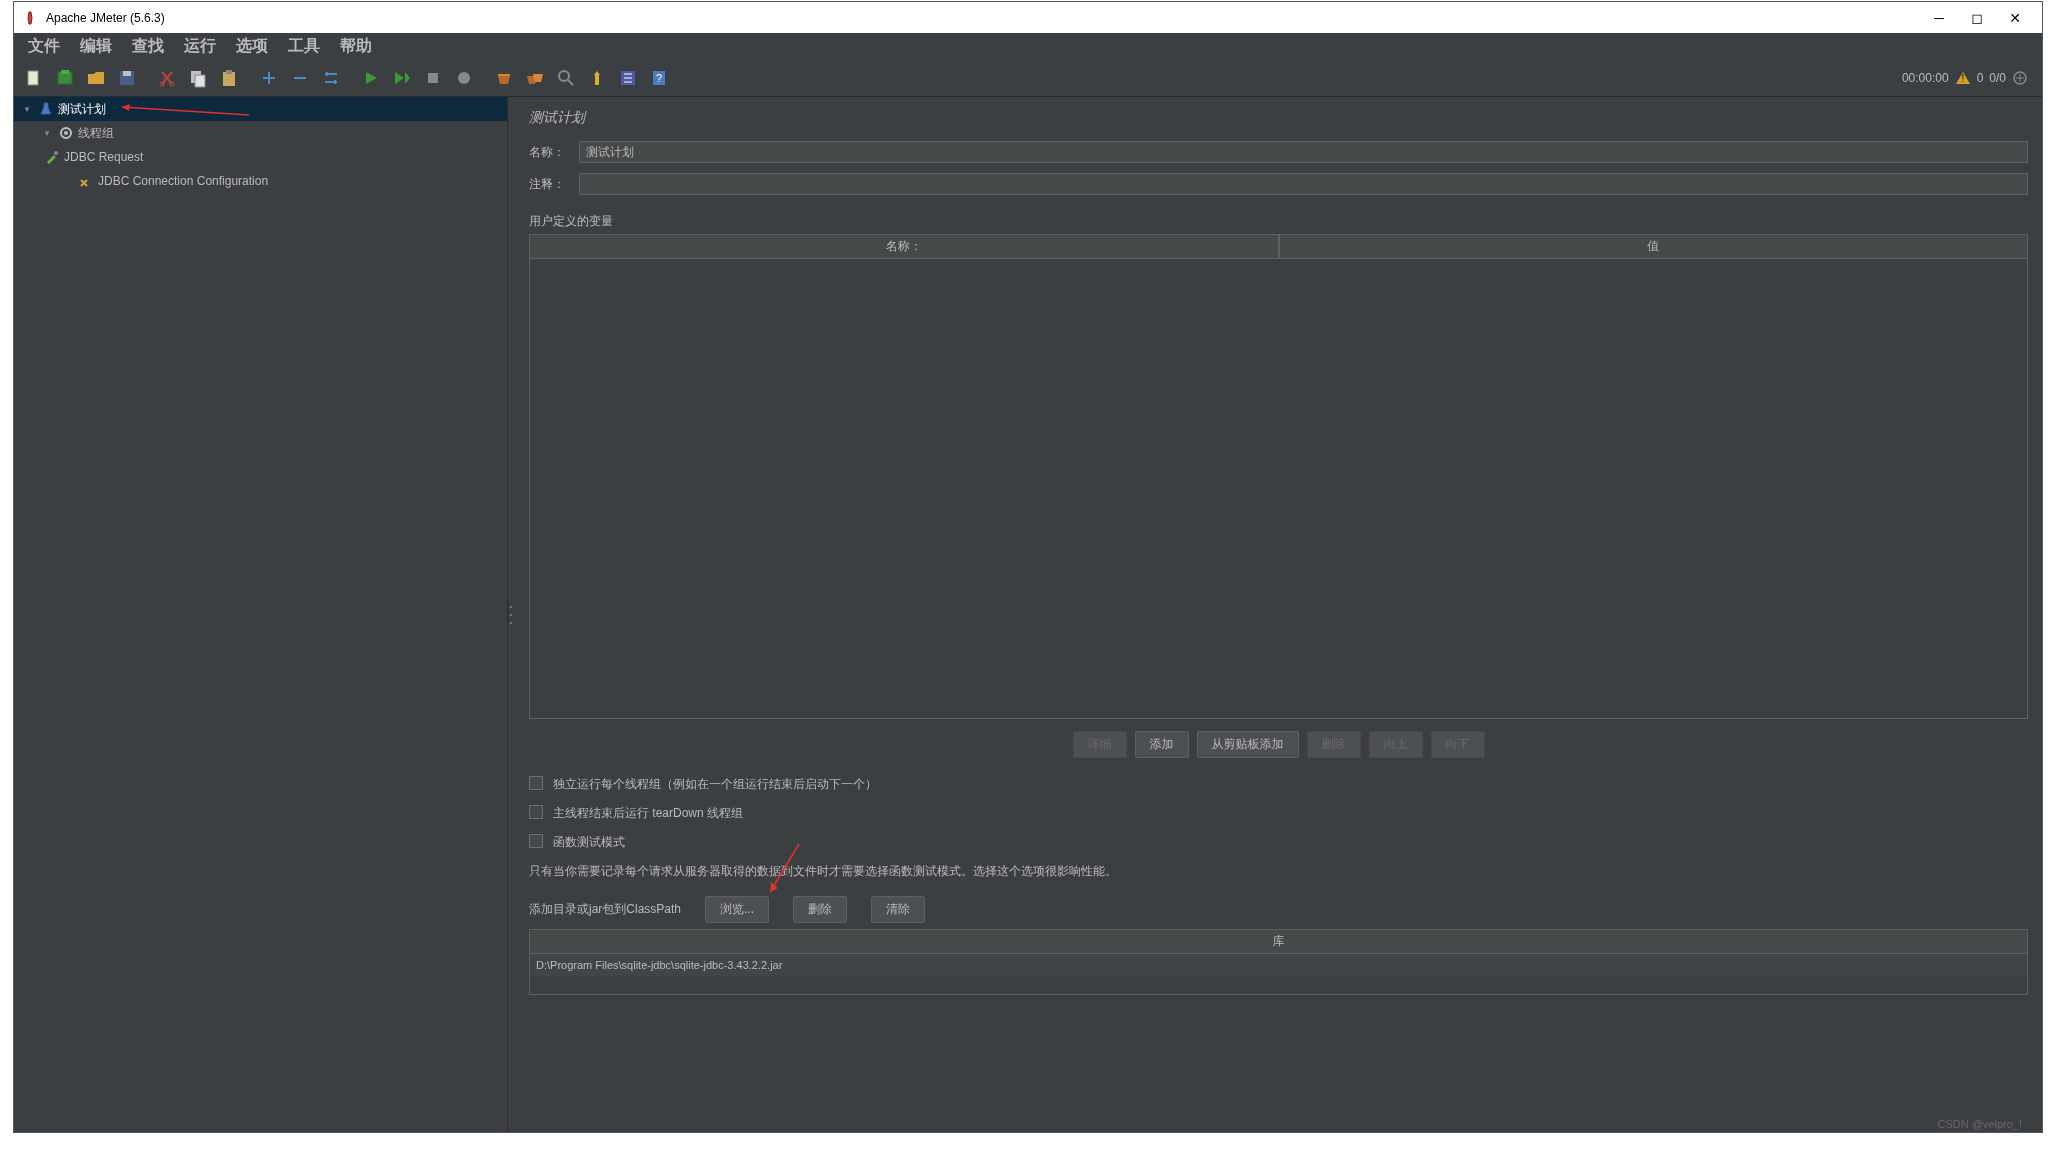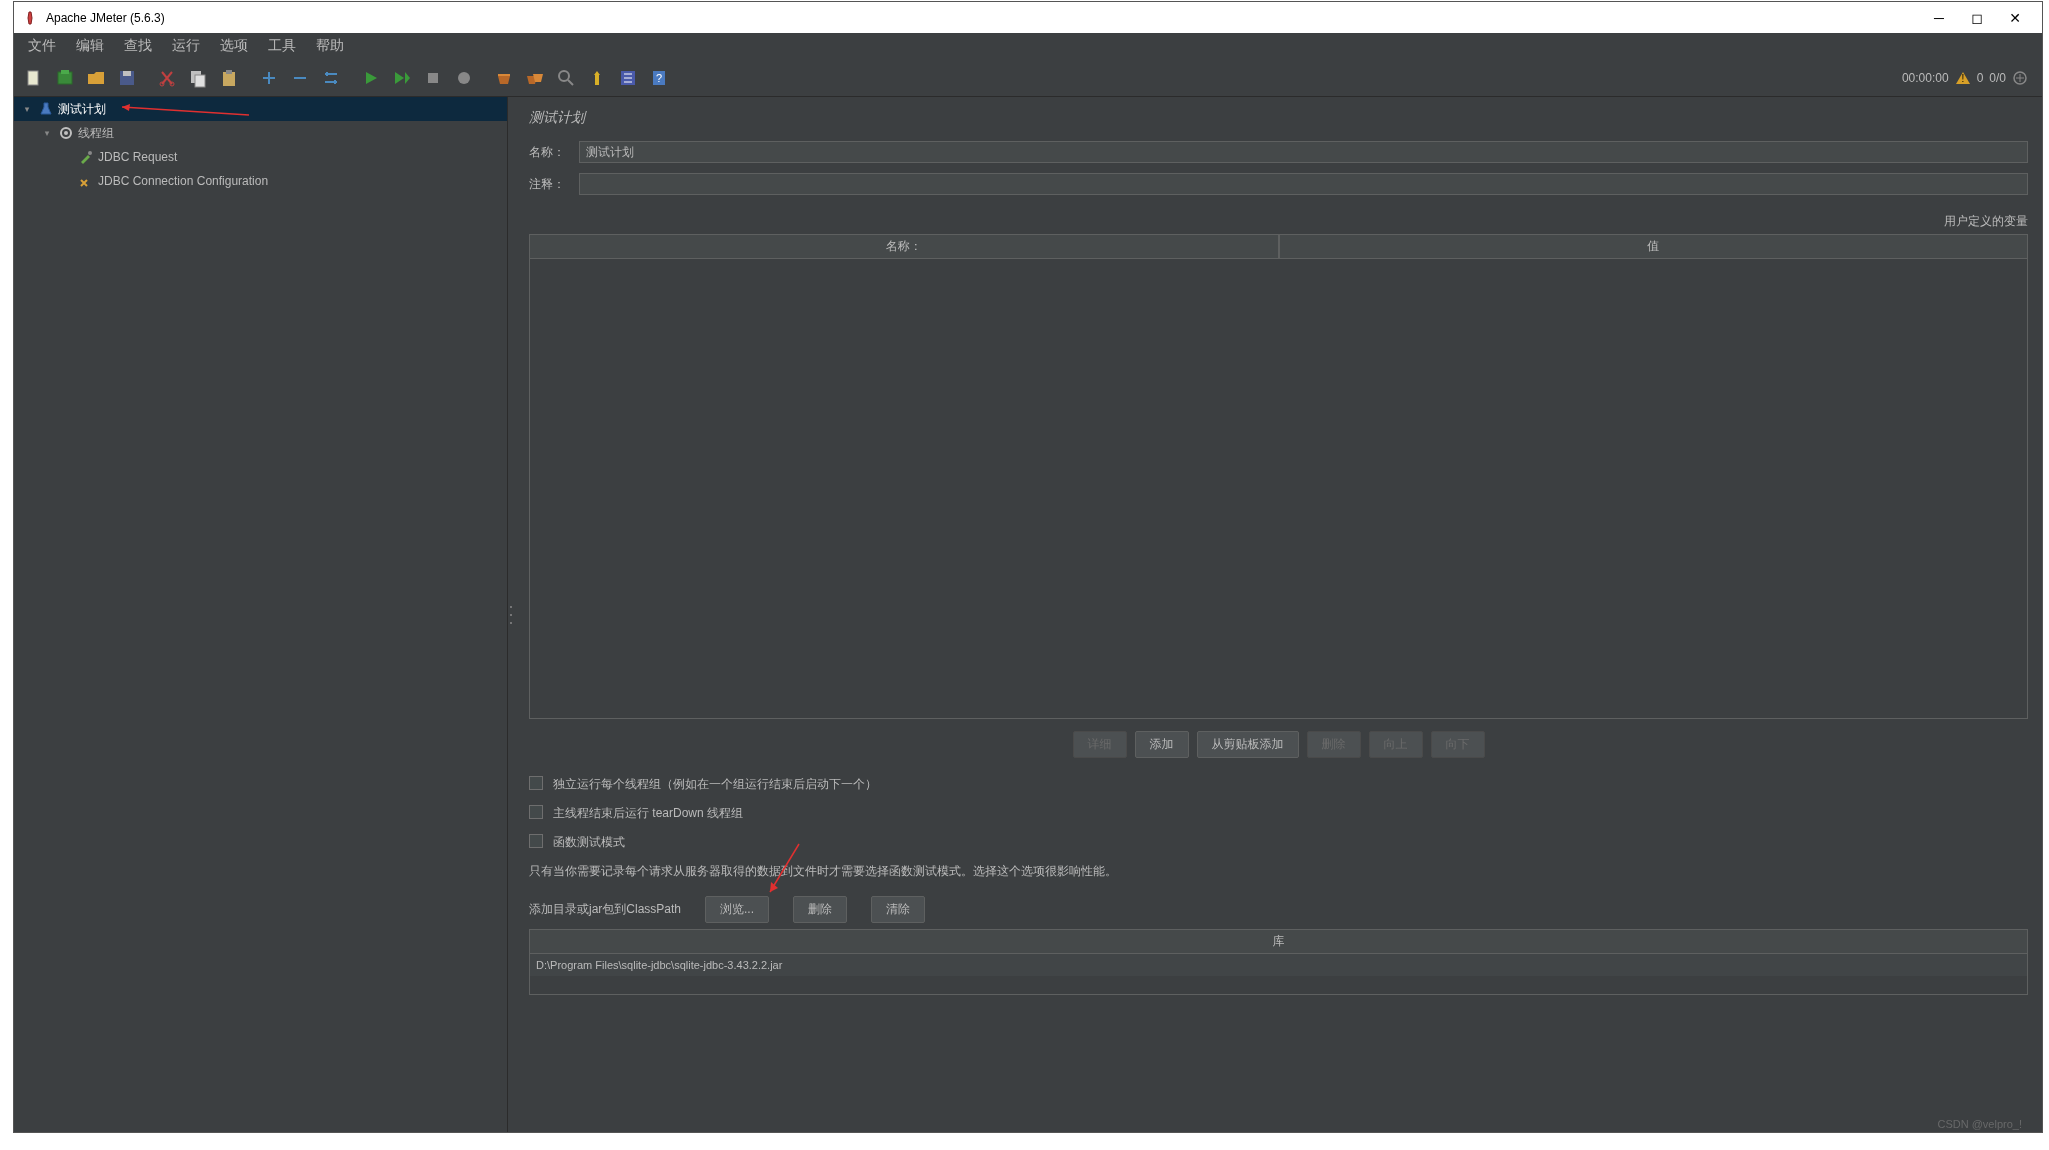--- a/index.html
+++ b/index.html
@@ -4,42 +4,42 @@
 <style>
 * { margin: 0; padding: 0; box-sizing: border-box; font-family: "Microsoft YaHei", -apple-system, sans-serif; }
 body { background: #fff; width: 2049px; height: 1150px; position: relative; overflow: hidden; }
 .app-window { position: absolute; left: 13px; top: 1px; width: 2030px; height: 1132px; background: #e5e5e5; border: 1px solid #555; display: flex; flex-direction: column; }
 .titlebar { height: 31px; background: #fff; display: flex; align-items: center; padding: 0 8px; color: #000; }
 .titlebar-icon { width: 16px; height: 16px; margin-right: 8px; }
 .titlebar-text { font-size: 12px; flex: 1; }
 .win-controls { display: flex; gap: 24px; align-items: center; padding-right: 12px; }
 .win-btn { width: 14px; height: 14px; display: flex; align-items: center; justify-content: center; cursor: pointer; font-size: 14px; }
 .menubar { height: 26px; background: #3c3f41; display: flex; align-items: center; padding: 0 6px; gap: 4px; }
-.menu-item { font-size: 14px; color: #bbbbbb; padding: 2px 8px; cursor: pointer; }
+.menu-item { font-size: 16px; color: #bbbbbb; padding: 2px 8px; cursor: pointer; font-weight: bold; }
 .toolbar { height: 38px; background: #3c3f41; border-bottom: 1px solid #2b2b2b; display: flex; align-items: center; padding: 0 6px; gap: 3px; }
 .tool-btn { width: 28px; height: 28px; display: flex; align-items: center; justify-content: center; cursor: pointer; }
 .tool-sep { width: 6px; }
 .toolbar-right { margin-left: auto; display: flex; align-items: center; gap: 6px; color: #bbbbbb; font-size: 12px; padding-right: 8px; }
 .warn-icon { width: 16px; height: 16px; }
 .main-area { flex: 1; display: flex; overflow: hidden; }
 .tree-panel { width: 494px; background: #3c3f41; border-right: 1px solid #2b2b2b; position: relative; }
 .tree-item { display: flex; align-items: center; height: 24px; font-size: 12px; color: #bbbbbb; cursor: pointer; }
 .tree-item.selected { background: #0d293e; color: #fff; }
 .tree-arrow { width: 14px; text-align: center; font-size: 9px; color: #888; }
 .tree-icon { width: 16px; height: 16px; margin: 0 4px; }
 .red-arrow { position: absolute; pointer-events: none; }
 .splitter { width: 7px; background: #3c3f41; display: flex; align-items: center; justify-content: center; cursor: col-resize; }
 .splitter-dots { width: 3px; height: 18px; display: flex; flex-direction: column; justify-content: space-between; }
 .splitter-dots span { width: 2px; height: 2px; background: #888; border-radius: 50%; }
 .content-panel { flex: 1; background: #3c3f41; padding: 12px 14px; overflow: auto; display: flex; flex-direction: column; }
 .panel-title { font-size: 14px; color: #bbbbbb; margin-bottom: 14px; font-style: italic; }
 .form-row { display: flex; align-items: center; margin-bottom: 10px; gap: 10px; }
 .form-label { font-size: 12px; color: #bbbbbb; width: 40px; }
 .text-input { flex: 1; height: 22px; background: #45494a; border: 1px solid #5e6060; color: #bbbbbb; font-size: 12px; padding: 0 6px; }
-.section-header { text-align: right; font-size: 12px; color: #bbbbbb; padding: 8px 0 4px; }
+.section-header { text-align: left; font-size: 12px; color: #bbbbbb; padding: 8px 0 4px; }
 .table-wrap { display: flex; flex-direction: column; }
 .table-header { display: flex; }
 .th { flex: 1; background: #45494a; border: 1px solid #5e6060; text-align: center; font-size: 12px; color: #bbbbbb; padding: 3px 0; }
 .table-body { height: 460px; background: #3c3f41; border-left: 1px solid #5e6060; border-right: 1px solid #5e6060; border-bottom: 1px solid #5e6060; }
 .button-row { display: flex; justify-content: center; gap: 8px; padding: 12px 0; }
 .btn { padding: 4px 14px; font-size: 12px; background: #4c5052; border: 1px solid #5e6060; color: #bbbbbb; cursor: pointer; border-radius: 2px; }
 .btn:disabled, .btn.disabled { color: #6a6a6a; border-color: #4a4a4a; cursor: default; }
 .check-row { display: flex; align-items: flex-start; gap: 10px; font-size: 12px; color: #bbbbbb; padding: 6px 0; }
 .checkbox { width: 14px; height: 14px; border: 1px solid #6e6e6e; background: #43494a; }
 .help-text { font-size: 12px; color: #bbbbbb; padding: 6px 0 10px; font-family: Liberation Mono, monospace; }
@@ -226,21 +226,21 @@
         <span>测试计划</span>
       </div>
       <div class="tree-item" style="padding-left:26px">
         <span class="tree-arrow">▾</span>
         <svg class="tree-icon" viewBox="0 0 16 16">
             <circle cx="8" cy="8" r="5" fill="none" stroke="#c0c0c0" stroke-width="2"></circle>
             <circle cx="8" cy="8" r="2" fill="#c0c0c0"></circle>
           </svg>
         <span>线程组</span>
       </div>
-      <div class="tree-item" style="padding-left:60px">
+      <div class="tree-item" style="padding-left:26px">
         <svg class="tree-icon" viewBox="0 0 16 16">
             <path d="M3 13 L10 6 L12 8 L5 15 Z" fill="#6aaa4a"></path>
             <circle cx="12" cy="4" r="2" fill="#888"></circle>
           </svg>
         <span>JDBC Request</span>
       </div>
       <div class="tree-item" style="padding-left:60px">
         <svg class="tree-icon" viewBox="0 0 16 16">
             <path d="M3 13 L9 7 M3 7 L9 13" stroke="#d8a038" stroke-width="2"></path>
           </svg>

